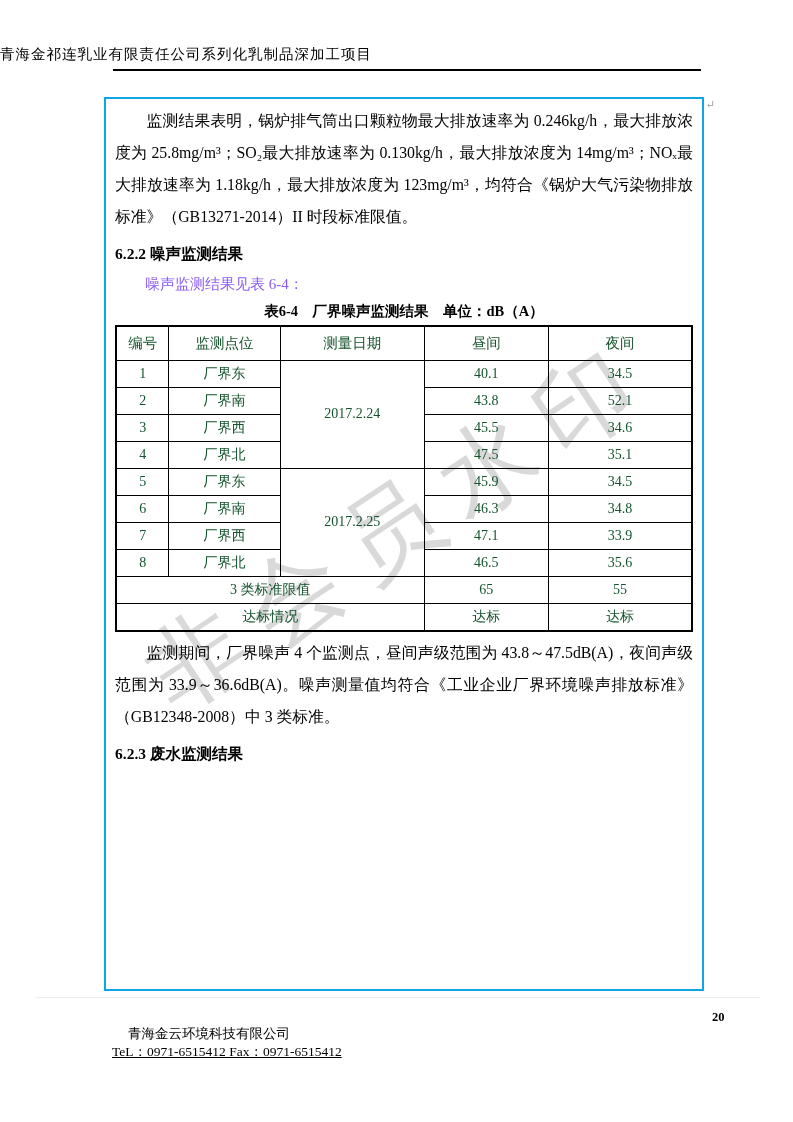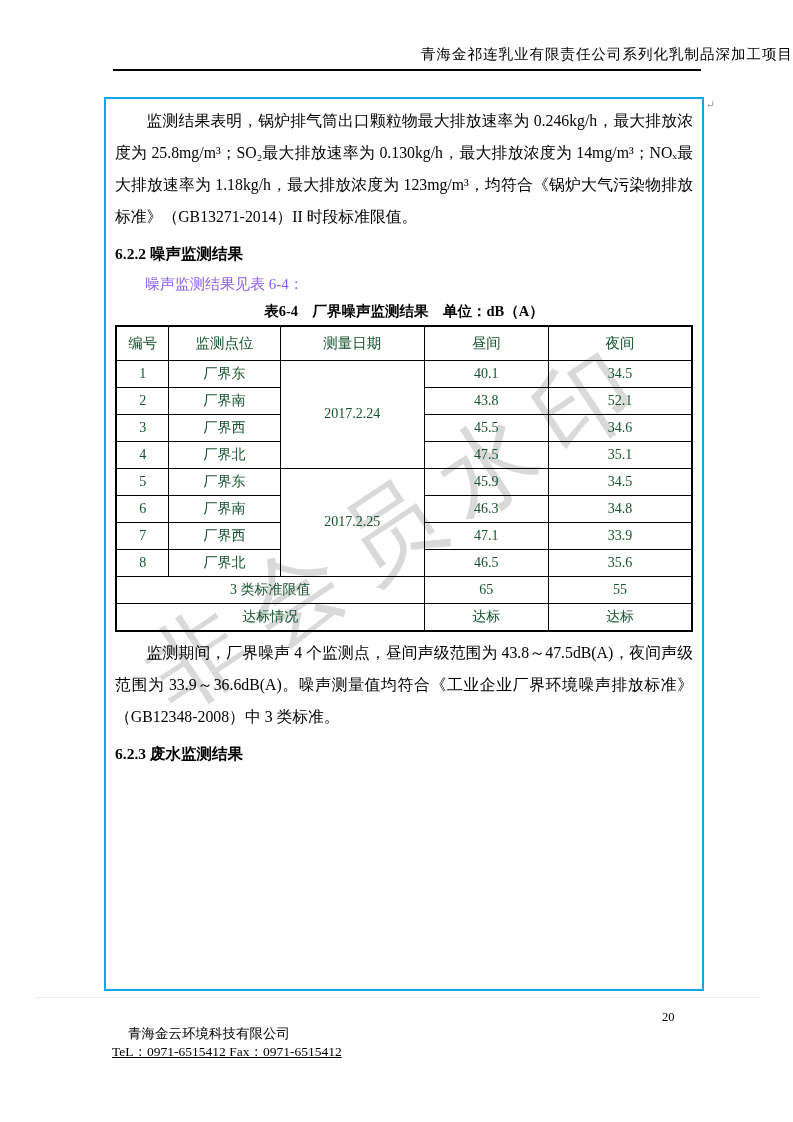--- a/index.html
+++ b/index.html
@@ -11,21 +11,21 @@
     margin: 0 auto;
     background: #ffffff;
     font-family: "Liberation Serif", "DejaVu Serif", serif;
     color: #111;
     overflow: hidden;
   }
   
   .header-title {
     position: absolute;
     top: 45px; left: 0; width: 100%;
-    text-align: right;
+    text-align: left;
     font-size: 14.5px;
     letter-spacing: 1px;
     color: #000;
   }
   .header-rule {
     position: absolute;
     top: 69px; left: 113px; width: 588px;
     border-top: 2px solid #000;
   }
   
@@ -106,23 +106,24 @@
   table.noise th { height: 34px; font-size: 14.5px; }
   table.noise td { height: 22px; }
   col.c-no    { width: 9.2%; }
   col.c-point { width: 19.3%; }
   col.c-date  { width: 25%; }
   col.c-day   { width: 21.6%; }
   col.c-night { width: 24.9%; }
   
   .page-number {
     position: absolute;
-    left: 662px; top: 1010px;
+    left: 712px; top: 1010px;
     font-size: 12.5px;
     color: #000;
+    font-weight: bold;
   }
   .footer-company {
     position: absolute;
     left: 128px; top: 1025px;
     font-size: 13.5px;
     color: #000;
   }
   .footer-contact {
     position: absolute;
     left: 112px; top: 1043px;

